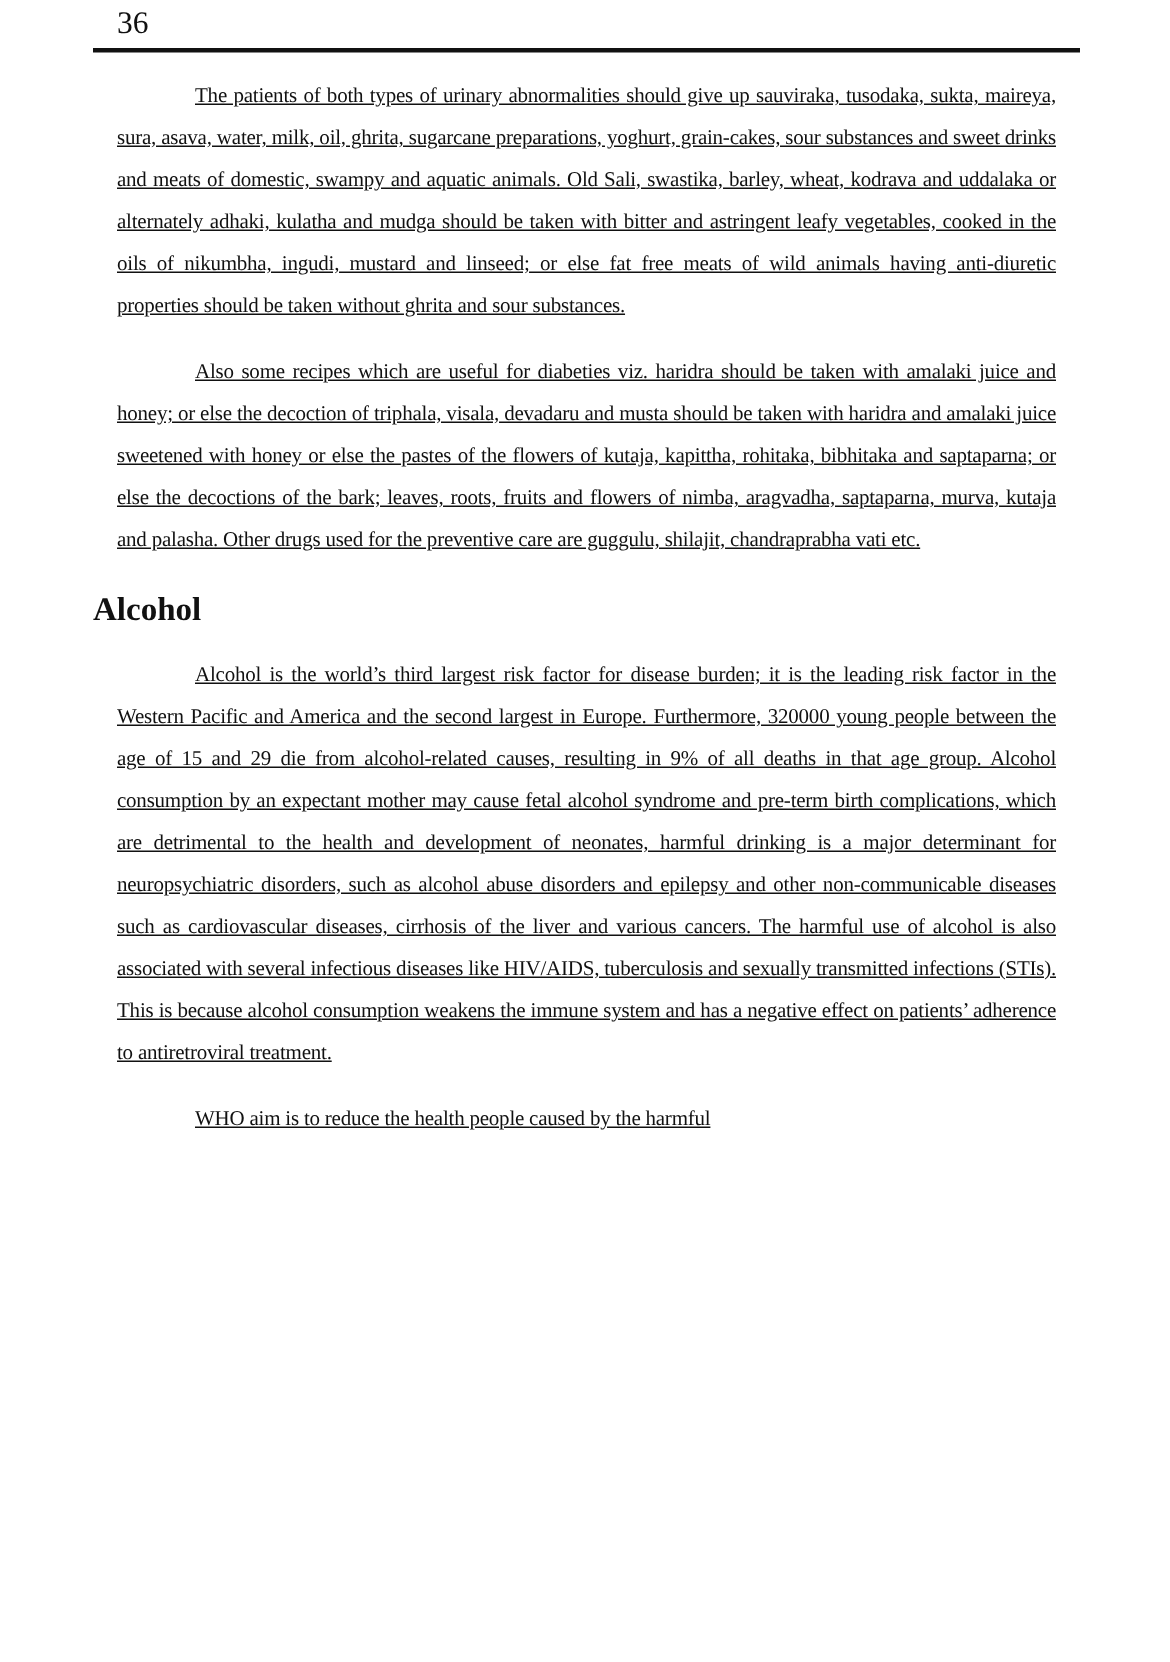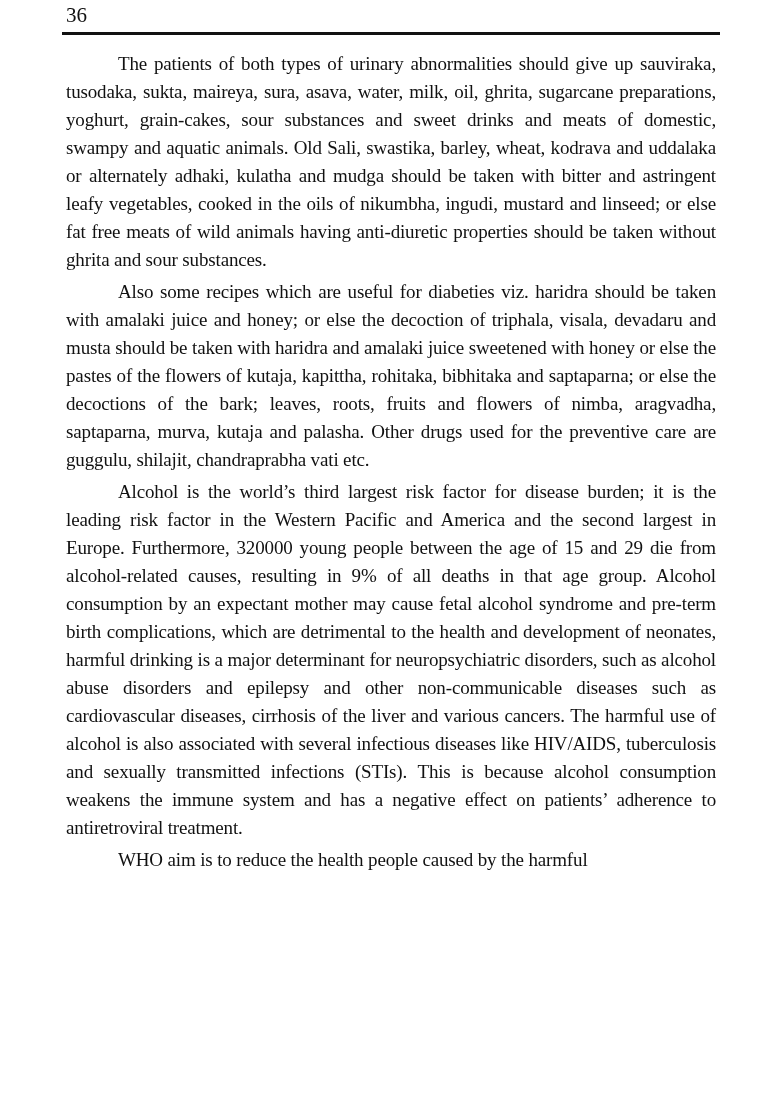--- a/index.html
+++ b/index.html
@@ -23,47 +23,48 @@
     }
     .running-head {
       position: relative;
       height: 30px;
       margin-top: 2px;
       font-size: 21px;
       line-height: 26px;
     }
     .page-number {
       position: absolute;
-      left: 4px;
+      left: 16px;
       top: 0;
     }
     .running-title {
       position: absolute;
       left: 50px;
       right: 0;
       top: 0;
       text-align: center;
       letter-spacing: -0.2px;
     }
     .head-rule {
       height: 3px;
       background: #111111;
       margin-top: 0px;
       width: 658px;
     }
     .body-text {
       margin-top: 15px;
     }
     p.para {
-      margin: 4px;
-      font-size: 19px;
+      margin: 16px;
+      font-size: 14px;
       line-height: 28px;
       text-align: justify;
       text-indent: 52px;
       letter-spacing: -0.15px;
+      text-decoration: underline;
     }
     p.para + p.para {
       margin-top: 4px;
     }
     h2.section-heading {
       margin: 6px 0 2px 0;
       font-size: 22px;
       line-height: 30px;
       font-weight: bold;
     }
@@ -77,16 +78,17 @@
 <div class="page">
   <div class="running-head">
     <span class="page-number">36</span>
   </div>
   <div class="head-rule"></div>
 
   <div class="body-text">
     <p class="para">The patients of both types of urinary abnormalities should give up sauviraka, tusodaka, sukta, maireya, sura, asava, water, milk, oil, ghrita, sugarcane preparations, yoghurt, grain-cakes, sour substances and sweet drinks and meats of domestic, swampy and aquatic animals. Old Sali, swastika, barley, wheat, kodrava and uddalaka or alternately adhaki, kulatha and mudga should be taken with bitter and astringent leafy vegetables, cooked in the oils of nikumbha, ingudi, mustard and linseed; or else fat free meats of wild animals having anti-diuretic properties should be taken without ghrita and sour substances.</p>
     <p class="para">Also some recipes which are useful for diabeties viz. haridra should be taken with amalaki juice and honey; or else the decoction of triphala, visala, devadaru and musta should be taken with haridra and amalaki juice sweetened with honey or else the pastes of the flowers of kutaja, kapittha, rohitaka, bibhitaka and saptaparna; or else the decoctions of the bark; leaves, roots, fruits and flowers of nimba, aragvadha, saptaparna, murva, kutaja and palasha. Other drugs used for the preventive care are guggulu, shilajit, chandraprabha vati etc.</p>
 
+    <h2 class="section-heading">Alcohol</h2>
     <p class="para">Alcohol is the world’s third largest risk factor for disease burden; it is the leading risk factor in the Western Pacific and America and the second largest in Europe. Furthermore, 320000 young people between the age of 15 and 29 die from alcohol-related causes, resulting in 9% of all deaths in that age group. Alcohol consumption by an expectant mother may cause fetal alcohol syndrome and pre-term birth complications, which are detrimental to the health and development of neonates, harmful drinking is a major determinant for neuropsychiatric disorders, such as alcohol abuse disorders and epilepsy and other non-communicable diseases such as cardiovascular diseases, cirrhosis of the liver and various cancers. The harmful use of alcohol is also associated with several infectious diseases like HIV/AIDS, tuberculosis and sexually transmitted infections (STIs). This is because alcohol consumption weakens the immune system and has a negative effect on patients’ adherence to antiretroviral treatment.</p>
     <p class="para tail">WHO aim is to reduce the health people caused by the harmful</p>
   </div>
 </div>
 
 </body></html>

